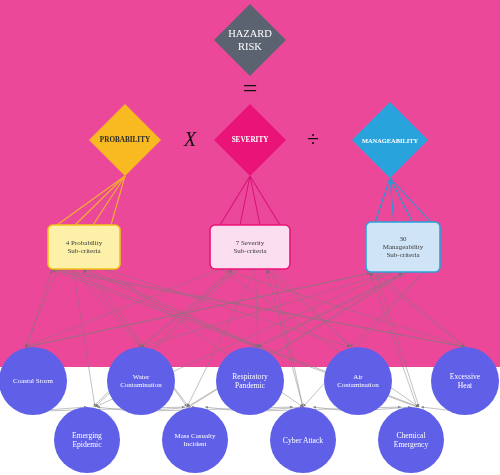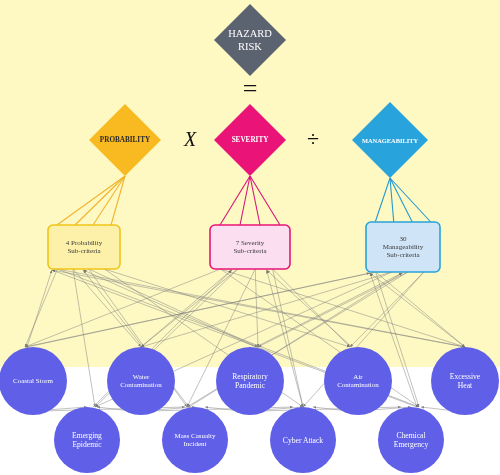--- a/index.html
+++ b/index.html
@@ -1,17 +1,17 @@
 <!DOCTYPE html>
 <html><head>
 <meta charset="utf-8">
 <style>
   html,body{margin:0;padding:0;background:#ffffff;}
   body{width:500px;height:475px;overflow:hidden;font-family:"Liberation Serif",serif;}
-  #stage{position:relative;width:500px;height:367px;background:#fef9c3;}
+  #stage{position:relative;width:500px;height:367px;background:#ec4899;}
   svg#canvas{position:absolute;left:0;top:0;width:500px;height:475px;}
   .opsym{position:absolute;font-family:"Liberation Serif",serif;color:#111;font-style:italic;}
 </style>
 </head>
 <body>
 
 <div id="stage">
   <svg id="canvas" viewBox="0 0 500 475">
     <defs>
       <marker id="ah" markerWidth="7" markerHeight="7" refX="6.2" refY="2.6" orient="auto">

